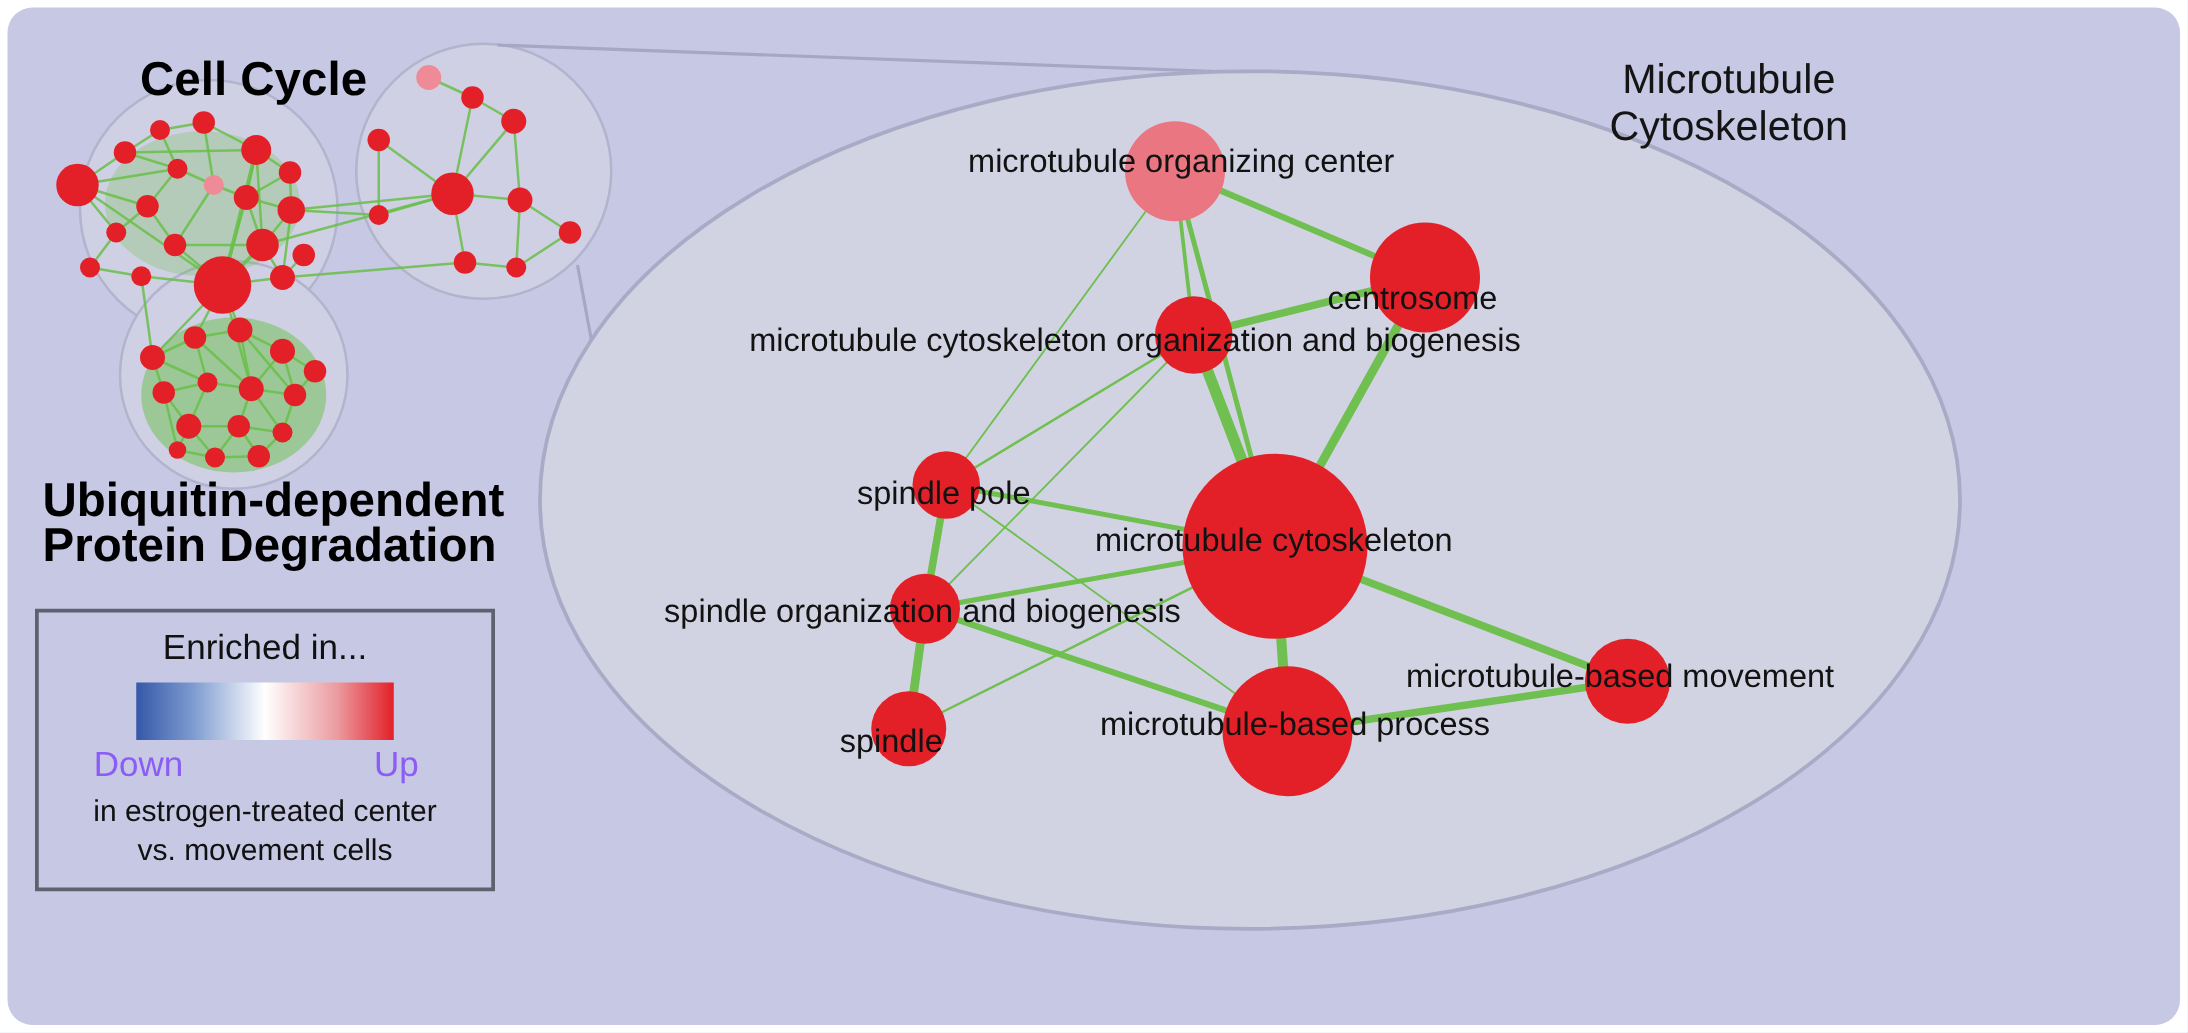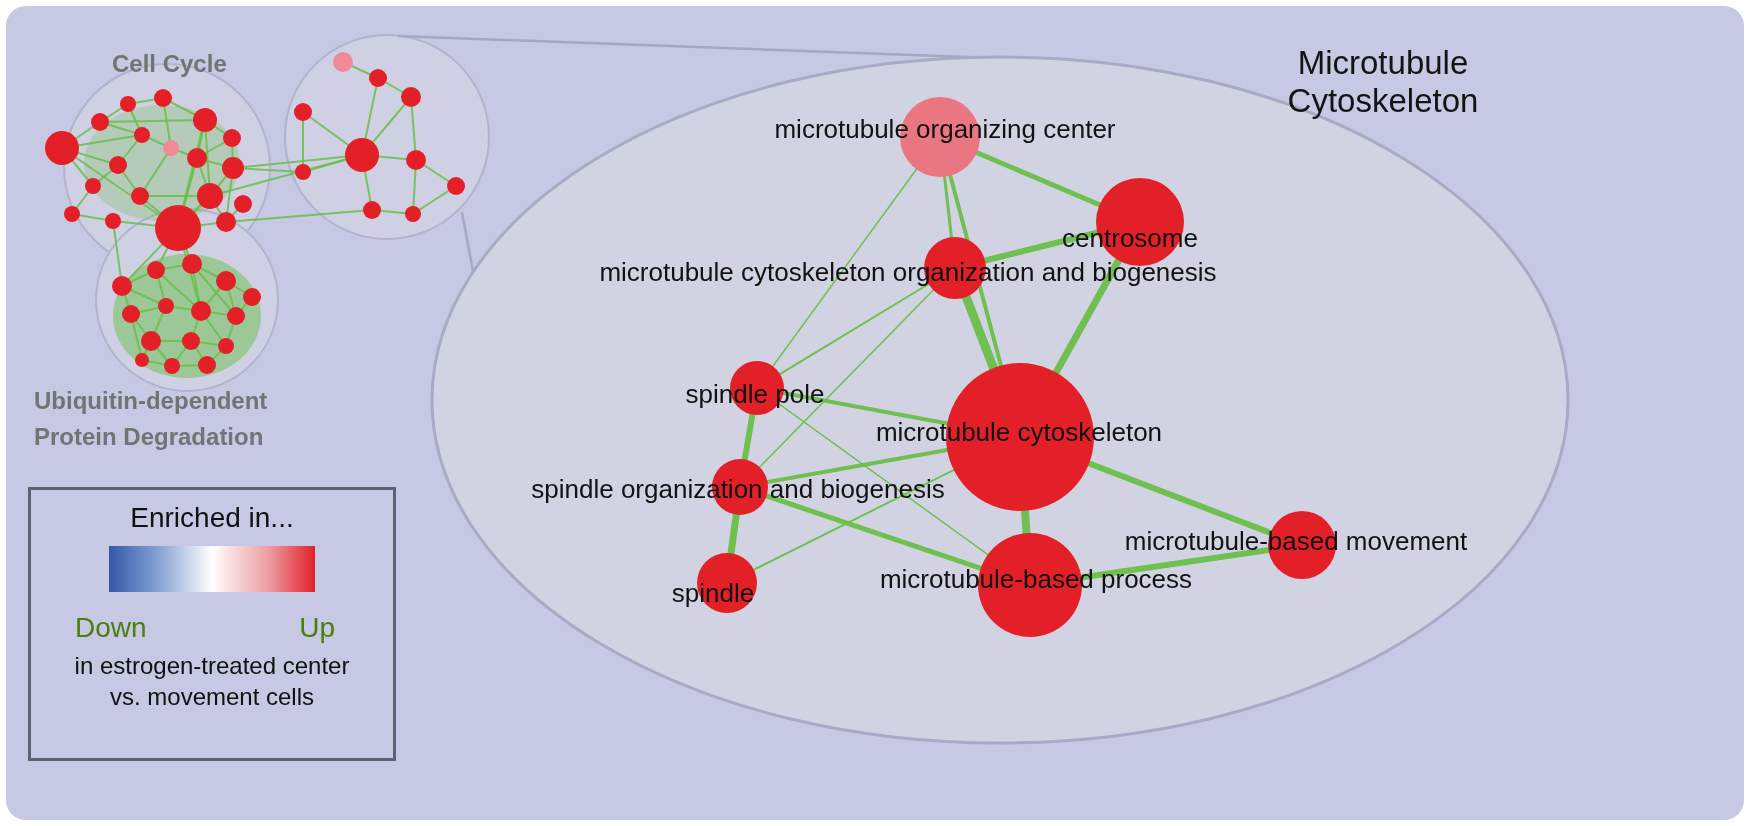--- a/index.html
+++ b/index.html
@@ -1,28 +1,28 @@
 <!DOCTYPE html>
 <html><head>
 <meta charset="utf-8">
 <style>
   html,body{margin:0;padding:0;background:#ffffff;}
   .stage{position:relative;width:1750px;height:826px;background:#ffffff;overflow:hidden;
          font-family:"Liberation Sans",sans-serif;}
   .canvas{position:absolute;left:6px;top:6px;right:6px;bottom:6px;background:#c7c8e4;border-radius:20px;}
   #scene{position:absolute;left:0;top:0;}
   .overlay{position:absolute;}
-  .gray-title{color:#737373;font-size:24px;font-weight:bold;line-height:36px;}
+  .gray-title{color:#000000;font-size:38px;font-weight:bold;line-height:36px;}
   .black-title{color:#141414;font-size:33px;line-height:38px;text-align:center;}
   svg text.detail-label{font-family:"Liberation Sans",sans-serif;font-size:26px;fill:#121212;}
-  .legend{position:absolute;left:28px;top:487px;width:368px;height:274px;border:3px solid #5f6070;
+  .legend{position:absolute;left:28px;top:487px;width:368px;height:226px;border:3px solid #5f6070;
           box-sizing:border-box;background:transparent;}
   .legend-title{margin-top:12px;text-align:center;font-size:28px;color:#111;}
   .legend-bar{margin:12px auto 0 auto;width:206px;height:46px;}
-  .legend-row{display:flex;justify-content:space-between;padding:4px 58px 0 44px;font-size:28px;color:#4d7c0f;margin-top:16px;}
+  .legend-row{display:flex;justify-content:space-between;padding:4px 58px 0 44px;font-size:28px;color:#8b5cf6;}
   .legend-caption{text-align:center;font-size:24px;color:#111;line-height:31px;margin-top:6px;}
 </style>
 </head>
 <body>
 
 <div class="stage">
   <div class="canvas"></div>
 
   <svg id="scene" width="1750" height="826" viewBox="0 0 1750 826">
       <circle cx="167" cy="167" r="103" fill="#cfd0e4" stroke="#b2b3cd" stroke-width="2"></circle>

